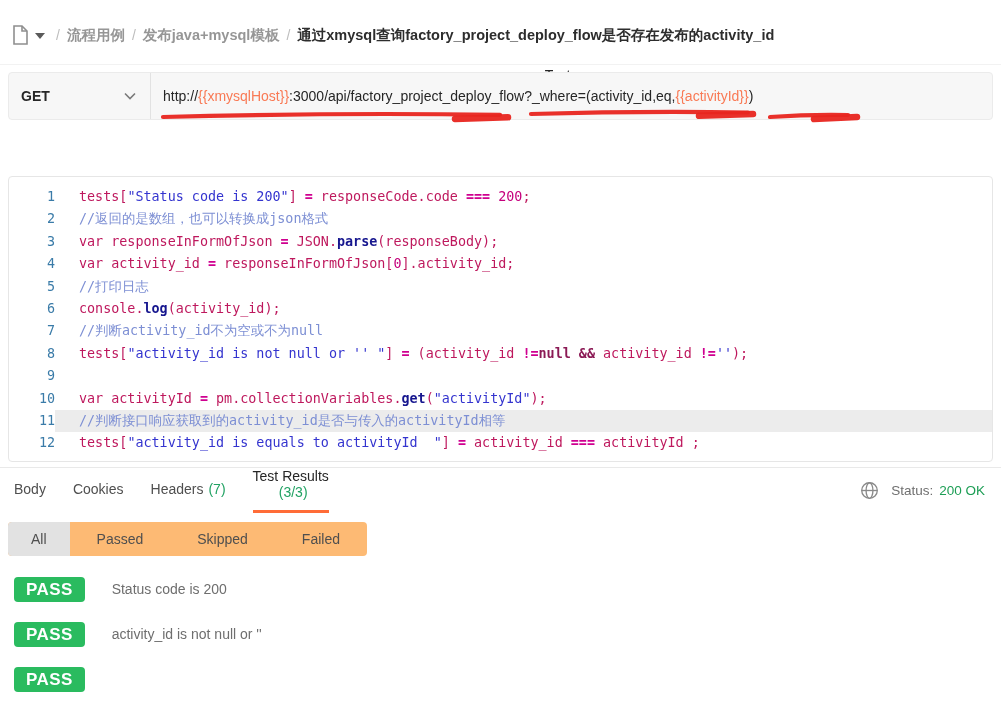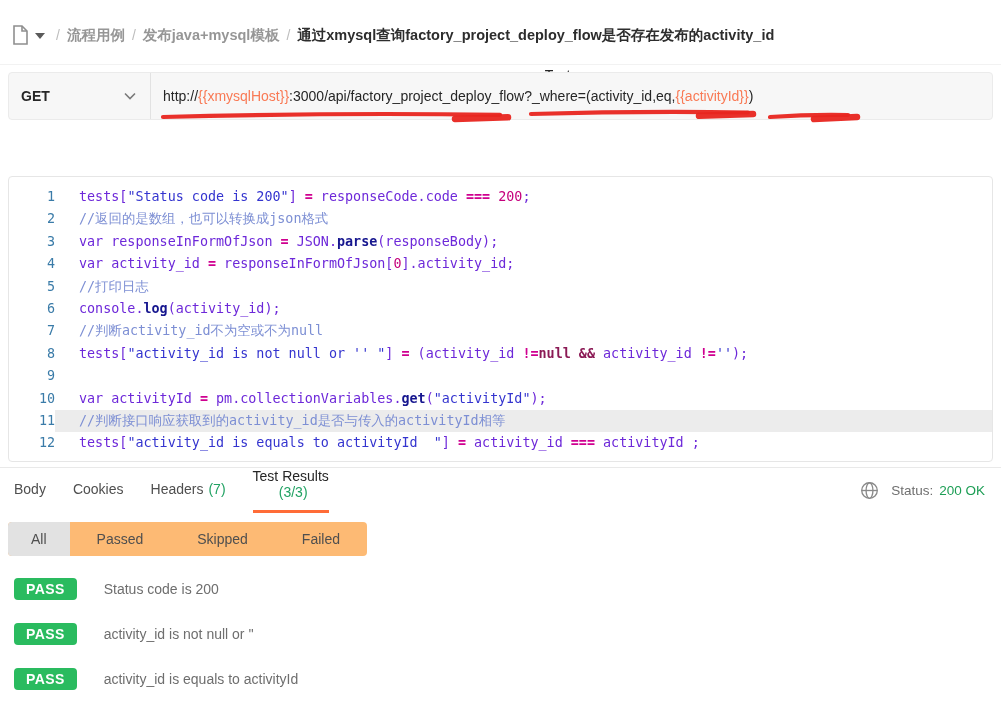--- a/index.html
+++ b/index.html
@@ -35,21 +35,21 @@
   .tab.active{color:#262626;border-bottom-color:#ff6c37;flex-direction:column;}
 
   
   .code-panel{position:absolute;left:8px;right:8px;top:176px;height:286px;border:1px solid #e6e6e6;
               border-radius:4px;background:#fff;box-sizing:border-box;padding:9px 0;overflow:hidden;
               font-family:"DejaVu Sans Mono",monospace;font-size:13.4px;line-height:22.4px;cursor:text;}
   .cl{display:flex;white-space:pre;}
   .ln{flex:0 0 46px;text-align:right;color:#3a7ba8;user-select:none;}
   .lc{flex:1;padding-left:24px;}
   .cl.hl .lc{background:#ececec;}
-  .tok-v{color:#6d28d9;}
+  .tok-v{color:#be185d;}
   .tok-s{color:#3434cf;}
   .tok-n{color:#c5007c;}
   .tok-o{color:#cf0090;font-weight:bold;}
   .tok-a{color:#8b1a55;font-weight:bold;}
   .tok-m{color:#17178f;font-weight:bold;}
   .tok-c{color:#7d8fd4;}
 
   
   .resp-header{position:absolute;left:0;right:0;top:467px;height:46px;border-top:1px solid #e9e9e9;
                display:flex;align-items:stretch;padding:0 16px 0 14px;box-sizing:border-box;}
@@ -60,21 +60,21 @@
 
   
   .seg{position:absolute;left:8px;top:522px;display:inline-flex;background:#fdba74;
        border-radius:4px;overflow:hidden;height:34px;}
   .seg-item{display:flex;align-items:center;padding:0 27px;font-size:14px;color:#4f4f4f;cursor:pointer;}
   .seg-item.active{background:#e2e2e2;padding:0 23px;}
 
   
   .results{position:absolute;left:14px;top:578px;right:8px;}
   .result-row{display:flex;align-items:center;gap:27px;margin-bottom:23px;height:22px;}
-  .pass-badge{background:#2abb5f;color:#fff;font-size:14px;font-weight:700;letter-spacing:.4px;
+  .pass-badge{background:#2abb5f;color:#fff;font-size:17px;font-weight:700;letter-spacing:.4px;
               padding:4px 12px;border-radius:4px;line-height:1;}
   .result-text{font-size:14px;color:#6e6e6e;}
 
   .annot{position:absolute;left:0;top:0;pointer-events:none;z-index:5;}
   svg{display:block;}
 </style>
 </head>
 <body>
 
 <div class="page">
@@ -189,21 +189,20 @@
       <div class="result-row">
         <span class="pass-badge">PASS</span>
         <span class="result-text">Status code is 200</span>
       </div>
       <div class="result-row">
         <span class="pass-badge">PASS</span>
         <span class="result-text">activity_id is not null or ''</span>
       </div>
       <div class="result-row">
         <span class="pass-badge">PASS</span>
-        <span class="result-text">activity_id is equals to activityId</span>
       </div>
     </div>
 
   <svg class="annot" width="1001" height="720" viewBox="0 0 1001 720">
       <path d="M163 117 Q330 112.5 500 114.8" stroke="#e8251f" stroke-width="4.2" fill="none" stroke-linecap="round" opacity="0.95"></path>
       <path d="M455 119 L508 117.3" stroke="#e8251f" stroke-width="6.5" fill="none" stroke-linecap="round" opacity="0.95"></path>
       <path d="M531 114 Q640 110.8 748 112.5" stroke="#e8251f" stroke-width="4.2" fill="none" stroke-linecap="round" opacity="0.95"></path>
       <path d="M699 115.8 L753 114" stroke="#e8251f" stroke-width="6.5" fill="none" stroke-linecap="round" opacity="0.95"></path>
       <path d="M770 117 Q810 114.2 848 115" stroke="#e8251f" stroke-width="4.2" fill="none" stroke-linecap="round" opacity="0.95"></path>
       <path d="M814 119 L857 117" stroke="#e8251f" stroke-width="6.5" fill="none" stroke-linecap="round" opacity="0.95"></path>

